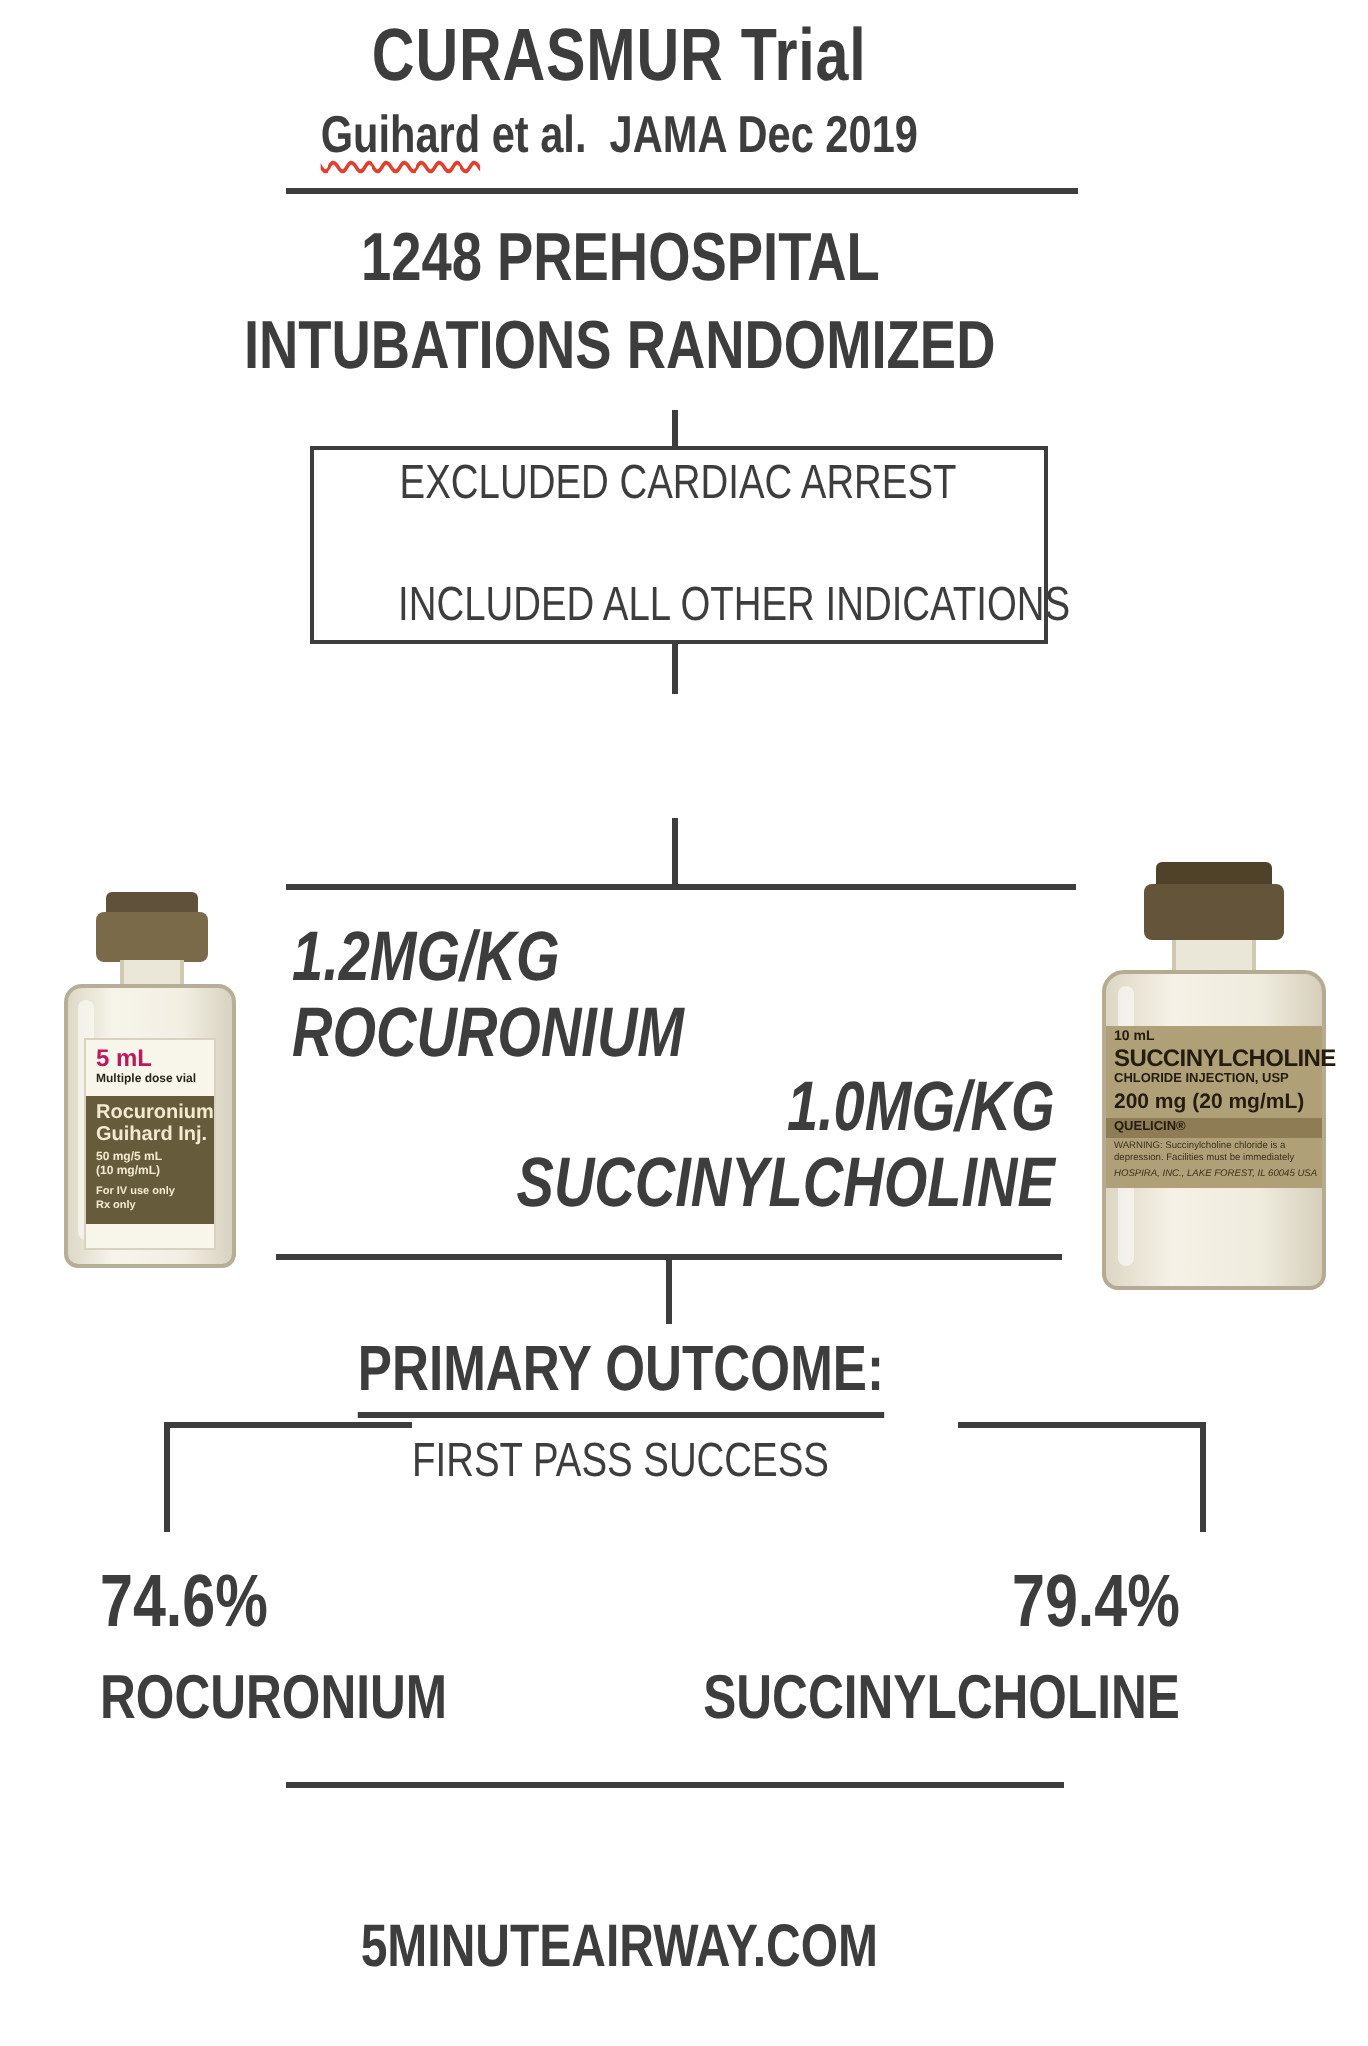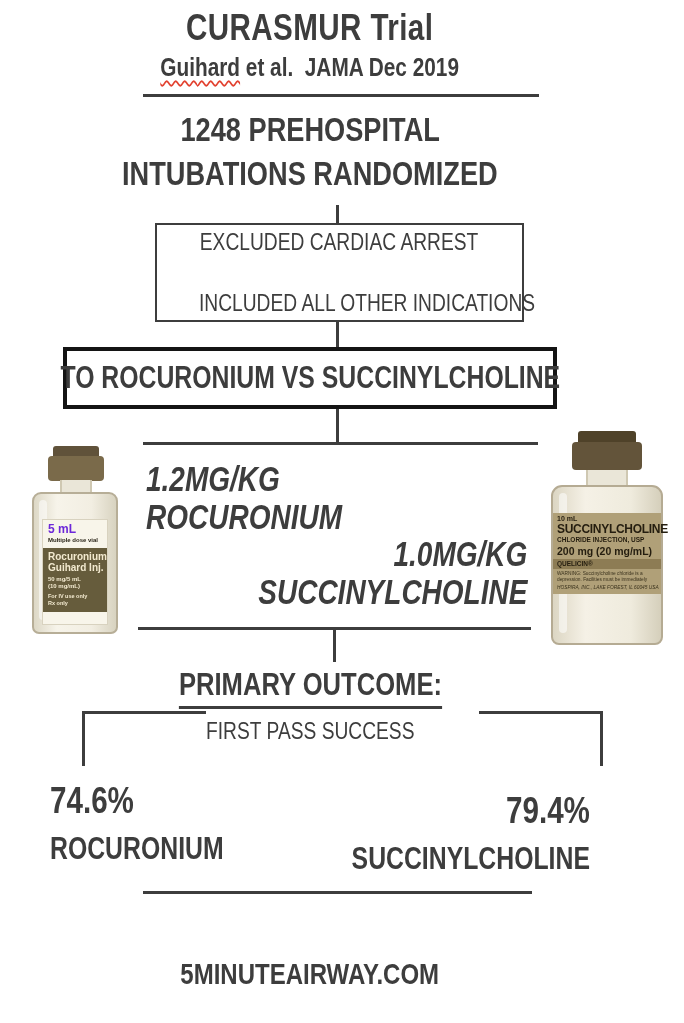--- a/index.html
+++ b/index.html
@@ -39,41 +39,41 @@
 
   .rule-mid{top:627px;left:138px;width:393px;}
   .conn-d{left:333px;top:627px;height:35px;}
 
   .t-outcome{top:666px;font-size:32px;font-weight:bold;}
   .t-outcome .cond{border-bottom:3px solid var(--ink);padding-bottom:3px;}
   .t-measure{top:717px;font-size:24px;font-weight:400;}
 
   .res{position:absolute;}
   .res-left{left:50px;top:781px;text-align:left;}
-  .res-right{right:94px;top:781px;text-align:right;margin-top:10px;}
+  .res-right{right:94px;top:781px;text-align:right;}
   .res .val{font-size:37px;font-weight:bold;line-height:40px;}
   .res .drug{font-size:31px;font-weight:bold;line-height:36px;margin-top:10px;}
 
   .rule-bottom{top:891px;left:143px;width:389px;}
   .t-footer{top:957px;font-size:30px;font-weight:bold;}
 
   
   .vial{position:absolute;}
   .vial *{position:absolute;box-sizing:border-box;}
   .vial-left{left:31px;top:446px;width:90px;height:190px;}
   .vial-right{left:549px;top:431px;width:124px;height:220px;}
   .ridges{background-image:repeating-linear-gradient(90deg, rgba(0,0,0,.18) 0 2px, rgba(255,255,255,.08) 2px 5px);}
 
   .vl-captop{left:22px;top:0;width:46px;height:13px;background:#60523a;border-radius:3px;}
   .vl-cap{left:17px;top:10px;width:56px;height:25px;background:#7a6a4a;border-radius:4px;}
   .vl-neck{left:29px;top:34px;width:32px;height:14px;background:#eae6d8;border-left:2px solid #cfc8b2;border-right:2px solid #cfc8b2;}
   .vl-body{left:1px;top:46px;width:86px;height:142px;border:2px solid #b7ae97;border-radius:9px 9px 7px 7px;
            background:linear-gradient(90deg,#ddd8c6,#f7f4ea 28%,#f2eee2 70%,#d8d3c0);}
   .vl-label{left:9px;top:26px;width:64px;height:104px;background:#f8f5ea;box-shadow:0 0 0 1px #d8d2bf;}
-  .vl-vol{position:static;display:block;font-size:12px;font-weight:bold;color:#6d28d9;text-align:left;margin:3px 0 0 5px;line-height:13px;}
+  .vl-vol{position:static;display:block;font-size:12px;font-weight:bold;color:#be185d;text-align:left;margin:3px 0 0 5px;line-height:13px;}
   .vl-type{position:static;display:block;font-size:6px;font-weight:bold;color:#2a2518;text-align:left;margin:1px 0 0 5px;line-height:7px;}
   .vl-block{left:0;top:28px;width:64px;height:64px;background:#665c3c;color:#f3ead0;text-align:left;padding:3px 0 0 5px;}
   .vl-block div{position:static;display:block;}
   .vl-n{font-size:10px;font-weight:bold;line-height:11px;}
   .vl-s{font-size:6px;font-weight:bold;line-height:7px;}
   .vl-u{font-size:5.5px;font-weight:bold;line-height:6.5px;}
   .gap3{margin-top:3px;}
 
   .vr-captop{left:29px;top:0;width:58px;height:14px;background:#4f4229;border-radius:3px;}
   .vr-cap{left:23px;top:11px;width:70px;height:28px;background:#63543a;border-radius:4px;}
@@ -112,23 +112,20 @@
 
   <div class="vline conn-a"></div>
 
   <div class="box-excl">
     <div><span class="cond">EXCLUDED CARDIAC ARREST</span></div>
     <div><span class="cond">INCLUDED ALL OTHER INDICATIONS</span></div>
   </div>
 
   <div class="vline conn-b"></div>
 
-  <div class="box-rand">
-    <span class="cond">TO ROCURONIUM VS SUCCINYLCHOLINE</span>
-  </div>
 
   <div class="vline conn-c"></div>
   <div class="hline rule-branch"></div>
 
   <div class="dose dose-left">
     <div><span class="cond cond-l">1.2MG/KG</span></div>
     <div><span class="cond cond-l">ROCURONIUM</span></div>
   </div>
 
   <div class="dose dose-right">

